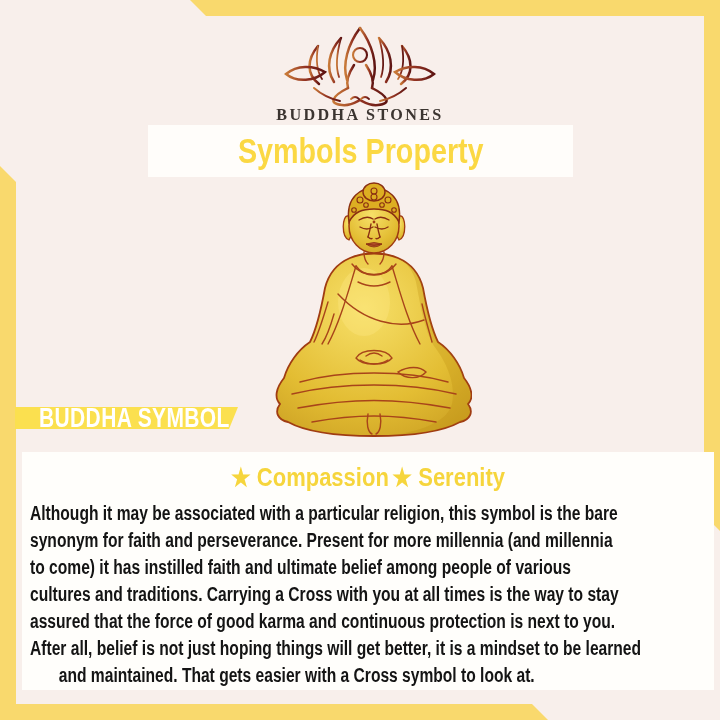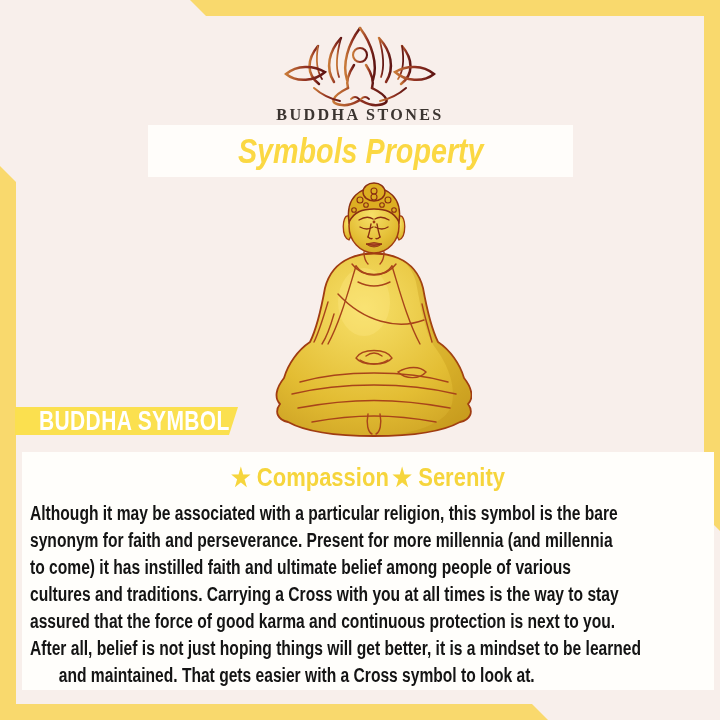--- a/index.html
+++ b/index.html
@@ -14,31 +14,31 @@
   .logo{position:absolute;left:280px;top:24px;width:160px;height:84px;}
 
   .brand{
     position:absolute;left:0;top:105px;width:720px;text-align:center;
     font-family:"Liberation Serif",serif;font-size:17px;font-weight:600;
     letter-spacing:2.5px;color:#3b3430;transform:scaleX(.95);
   }
 
   .title-banner{
     position:absolute;left:148px;top:125px;width:425px;height:52px;
-    background:#fffdfa;display:flex;align-items:center;justify-content:center;font-style:italic;
+    background:#fffdfa;display:flex;align-items:center;justify-content:center;
   }
   .title-banner .title-text{
     font-size:35px;font-weight:700;color:#fbd843;
     transform:scaleX(.82);white-space:nowrap;
   }
 
   .buddha{position:absolute;left:272px;top:182px;width:200px;height:260px;}
 
   .symbol-label{
-    position:absolute;left:15px;top:407px;width:223px;height:28px;
+    position:absolute;left:15px;top:407px;width:223px;height:22px;
     background:#fbe04f;
     clip-path:polygon(0 0,100% 0,calc(100% - 9px) 100%,0 100%);
     display:flex;align-items:center;overflow:visible;
   }
   .symbol-label .label-text{
     margin-left:24px;font-size:28px;font-weight:600;color:#ffffff;
     letter-spacing:.5px;white-space:nowrap;
     transform:scaleX(.75);transform-origin:left center;
   }
 

